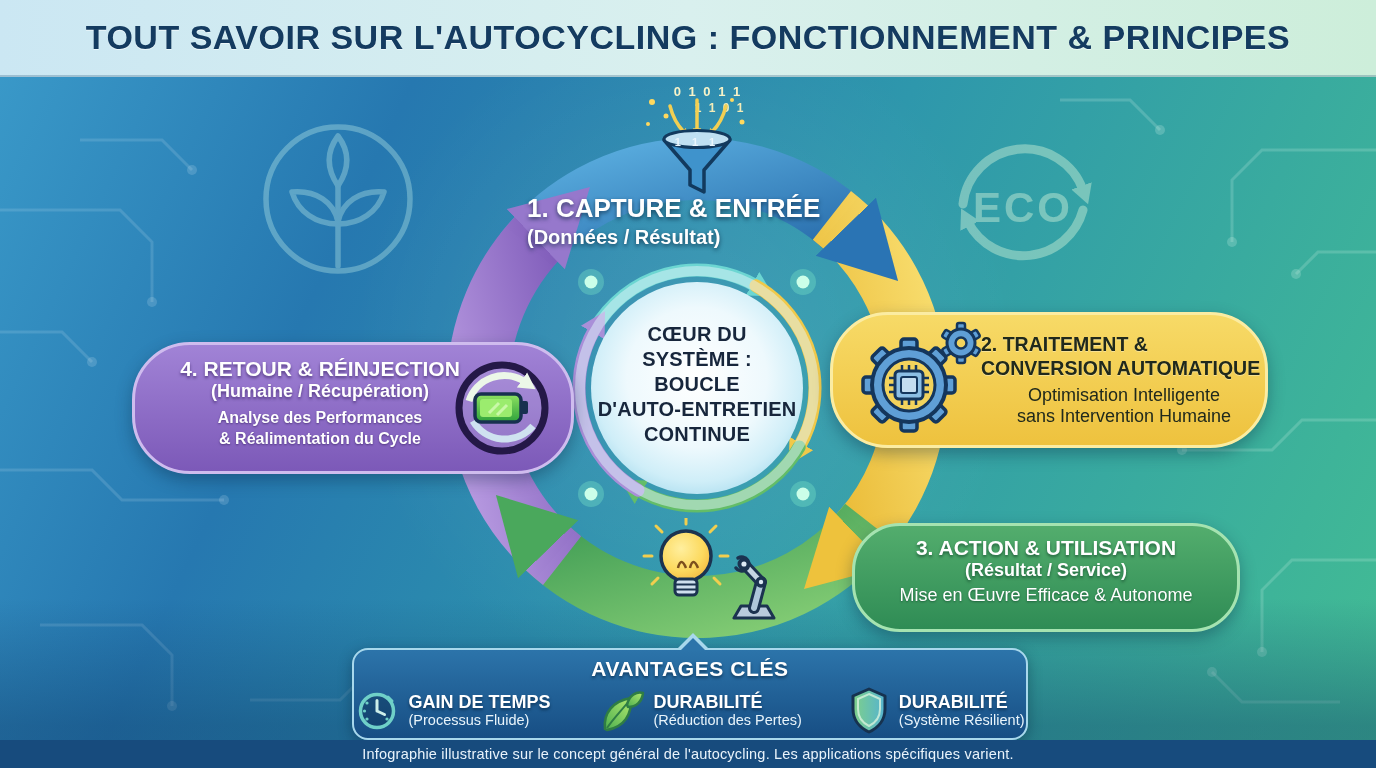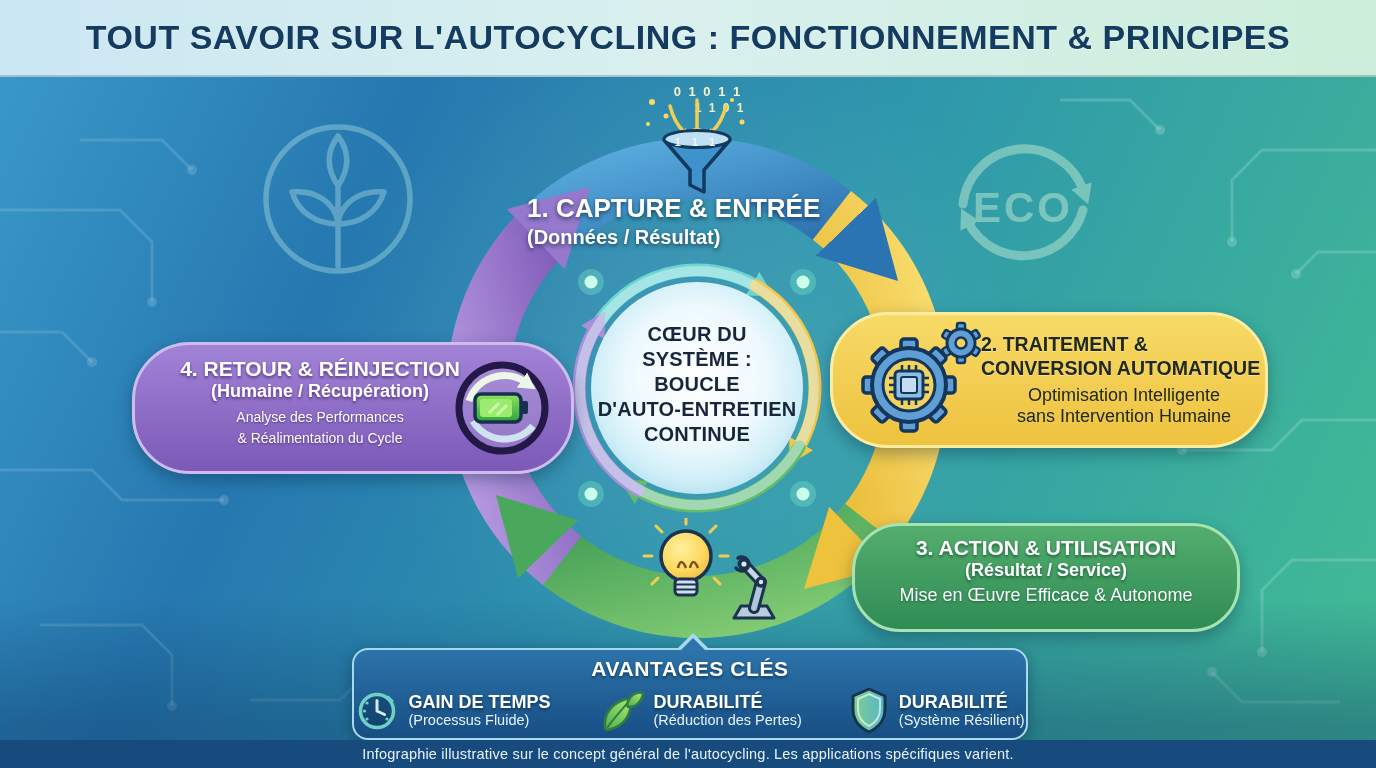--- a/index.html
+++ b/index.html
@@ -37,21 +37,21 @@
   .card{position:absolute;z-index:4;border-radius:58px;box-shadow:0 6px 16px rgba(10,35,60,.35);}
   .card-purple{left:132px;top:298px;width:436px;height:126px;
     background:linear-gradient(180deg,#a183d6 0%,#7c59b8 100%);border:3px solid #cfbcee;margin-top:44px;}
   .card-yellow{left:830px;top:312px;width:432px;height:130px;
     background:linear-gradient(180deg,#f7da67 0%,#eec23e 100%);border:3px solid #fbeca2;}
   .card-green{left:852px;top:523px;width:382px;height:103px;border-radius:48px;
     background:linear-gradient(180deg,#53ad6d 0%,#2f8c55 100%);border:3px solid #a5e3b0;}
   .cp-text{position:absolute;left:24px;top:12px;width:322px;text-align:center;color:#fff;}
   .cp-text .t{font-size:21px;font-weight:800;text-shadow:0 2px 3px rgba(40,20,80,.6);}
   .cp-text .s{font-size:18px;font-weight:700;text-shadow:0 2px 3px rgba(40,20,80,.6);}
-  .cp-text .d{font-size:14px;font-weight:400;margin-top:5px;line-height:21px;
+  .cp-text .d{font-size:16px;font-weight:700;margin-top:5px;line-height:21px;
     text-shadow:0 1px 2px rgba(40,20,80,.55);}
   .cp-icon{position:absolute;right:14px;top:8px;}
   .cy-icon{position:absolute;left:16px;top:4px;}
   .cy-text{position:absolute;left:148px;top:17px;width:286px;color:#20291c;}
   .cy-text .t{font-size:19.5px;font-weight:800;line-height:24px;white-space:nowrap;
     text-shadow:0 1px 0 rgba(255,255,255,.35);}
   .cy-text .d{font-size:18px;font-weight:500;margin-top:5px;line-height:21px;text-align:center;}
   .cg-text{position:absolute;left:20px;top:10px;width:342px;text-align:center;color:#fff;}
   .cg-text .t{font-size:21px;font-weight:800;text-shadow:0 2px 3px rgba(10,55,35,.6);}
   .cg-text .s{font-size:18px;font-weight:700;text-shadow:0 2px 3px rgba(10,55,35,.6);}

